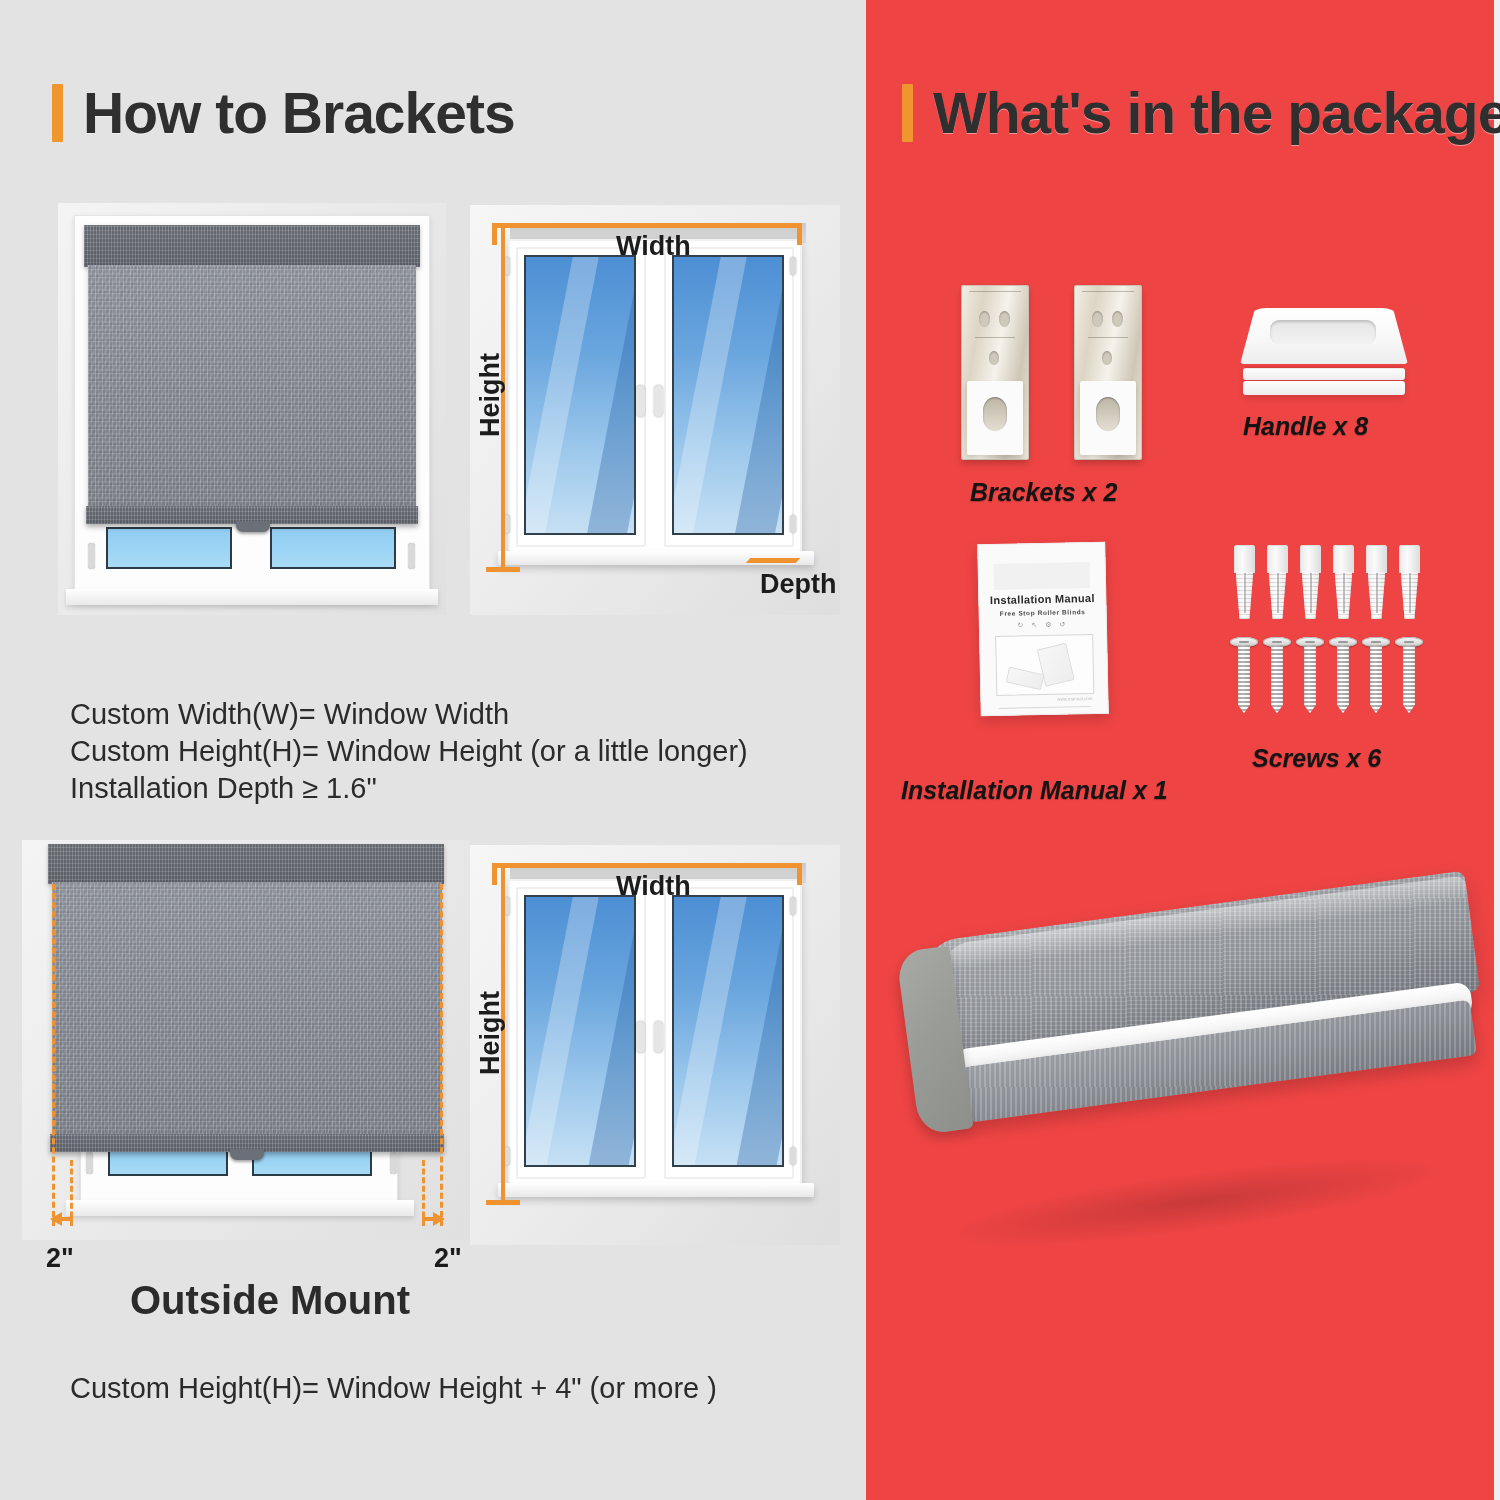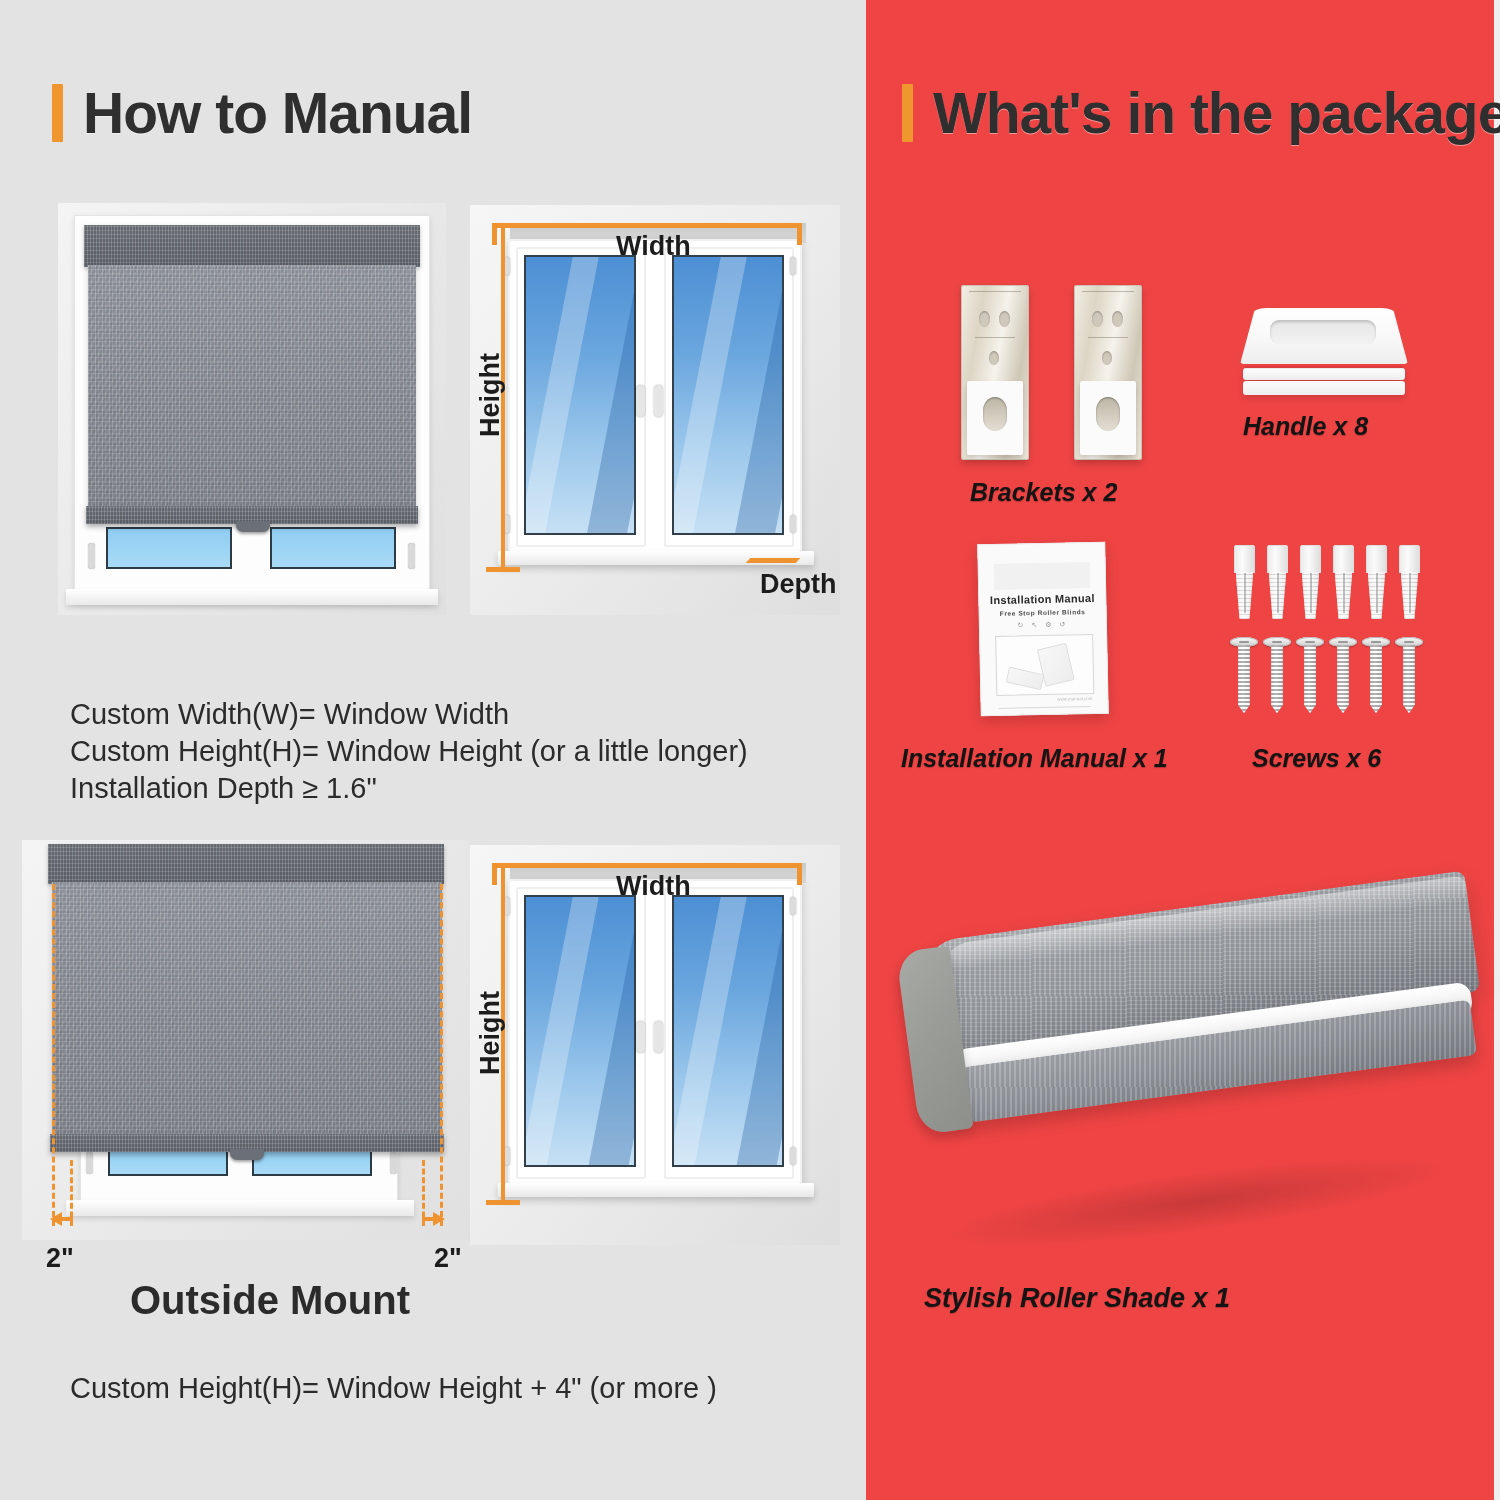--- a/index.html
+++ b/index.html
@@ -262,21 +262,21 @@
 </style>
 </head>
 <body>
 
 <div class="stage">
 
   <div class="panel-left">
 
     <div class="heading" style="left:52px;top:80px;">
       <span class="accent-bar"></span>
-      <span class="heading-text">How to Manual</span>
+      <span class="heading-text">How to Brackets</span>
     </div>
 
     <div class="shadewin" style="left:58px;top:203px;width:388px;height:412px;">
       <div class="sw-wall"></div>
 
       <div class="sw-frame" style="left:16px;top:12px;width:356px;height:388px;"></div>
 
       <div class="sw-glass" style="left:48px;top:324px;width:126px;height:42px;"></div>
       <div class="sw-glass" style="left:212px;top:324px;width:126px;height:42px;"></div>
       <div class="sw-mullion" style="left:180px;top:316px;width:26px;height:72px;"></div>
@@ -450,21 +450,21 @@
       <div class="man-title" style="top:50px;">Installation Manual</div>
       <div class="man-sub" style="top:66px;">Free  Stop Roller  Blinds</div>
       <div class="man-icons" style="top:78px;">↻  ↖  ⚙  ↺</div>
       <div class="man-box" style="left:16px;top:92px;width:96px;height:58px;">
         <div class="man-sketch" style="left:44px;top:10px;width:28px;height:36px;"></div>
         <div class="man-sketch" style="left:10px;top:34px;width:34px;height:14px;transform:rotate(14deg);"></div>
       </div>
       <div class="man-foottext" style="left:0;top:154px;width:112px;">www.manual.com</div>
       <div class="man-footline" style="left:18px;top:164px;width:92px;"></div>
     </div>
-    <div class="cap" style="left:35px;top:744px;">Installation Manual x 1</div>
+    <div class="cap" style="left:35px;top:776px;">Installation Manual x 1</div>
 
     <div style="position:absolute;left:368px;top:545px;width:198px;height:190px;">
       <div class="anchor" style="left:0px;top:0px;width:21px;height:74px;">
         <div class="anchor-head"></div>
         <div class="anchor-body" style="top:36%;bottom:0;"></div>
         <div class="anchor-split"></div>
       </div>
       <div class="anchor" style="left:33px;top:0px;width:21px;height:74px;">
         <div class="anchor-head"></div>
         <div class="anchor-body" style="top:36%;bottom:0;"></div>
@@ -536,16 +536,15 @@
       <div class="roller-tube" style="left:36px;top:62px;width:545px;height:122px;">
         <div class="roller-tube-hi"></div>
       </div>
 
       <div class="roller-white" style="left:60px;top:170px;width:520px;height:34px;"></div>
 
       <div class="roller-lower" style="left:62px;top:188px;width:520px;height:56px;"></div>
 
       <div class="roller-cap" style="left:12px;top:72px;width:54px;height:184px;"></div>
     </div>
-    <div class="cap" style="left:58px;top:1283px;font-size:27px;">Stylish Roller Shade x 1</div>
 
   </div>
 </div>
 
 </body></html>

